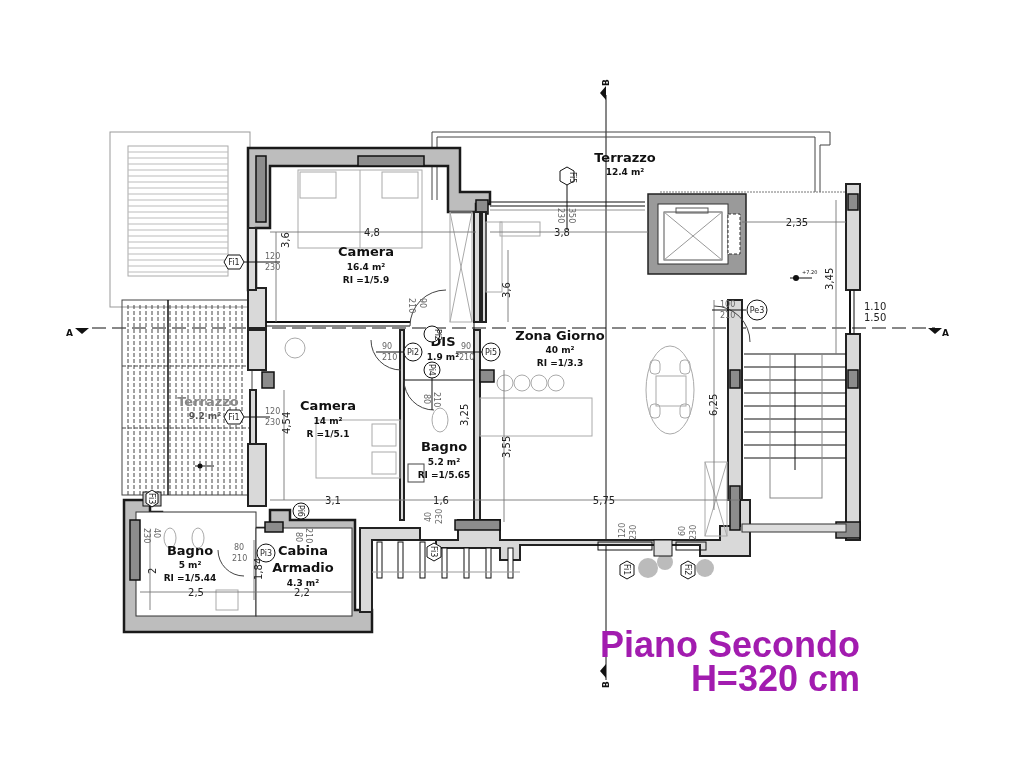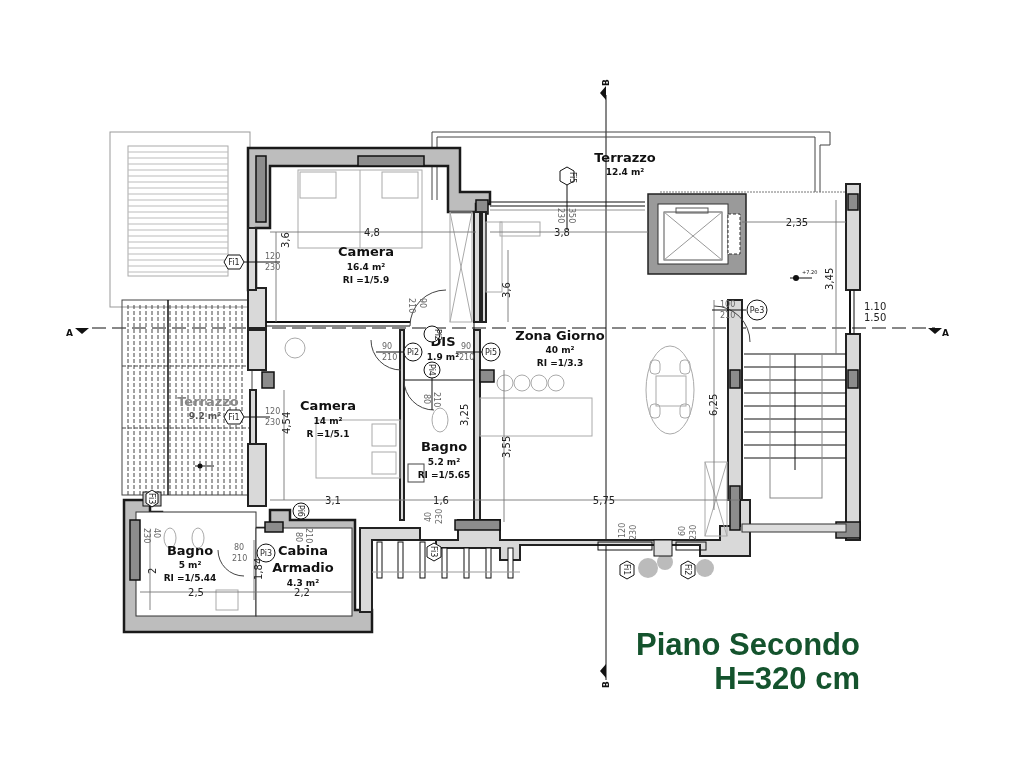--- a/index.html
+++ b/index.html
@@ -14,21 +14,21 @@
   .dim{fill:none;stroke:#777;stroke-width:0.9;}
   .axis{fill:none;stroke:#111;stroke-width:1;}
   .dash{fill:none;stroke:#111;stroke-width:1;stroke-dasharray:14 6;}
   .room-name{font-family:"DejaVu Sans",sans-serif;font-weight:bold;font-size:13px;fill:#111;}
   .room-area{font-family:"DejaVu Sans",sans-serif;font-weight:bold;font-size:9px;fill:#111;}
   .dimtxt{font-family:"DejaVu Sans",sans-serif;font-size:10px;fill:#222;}
   .smalltxt{font-family:"DejaVu Sans",sans-serif;font-size:8px;fill:#666;}
   .tag{font-family:"DejaVu Sans",sans-serif;font-size:8px;fill:#222;}
   .grey-name{font-family:"DejaVu Sans",sans-serif;font-weight:bold;font-size:13px;fill:#888;}
   .grey-area{font-family:"DejaVu Sans",sans-serif;font-weight:bold;font-size:9px;fill:#555;}
-  .title-block{position:absolute;right:150px;top:628px;text-align:right;font-family:"Liberation Sans",sans-serif;font-weight:bold;font-size:31px;line-height:34px;color:#14532d;}
+  .title-block{position:absolute;right:150px;top:628px;text-align:right;font-family:"Liberation Sans",sans-serif;font-weight:bold;font-size:36px;line-height:34px;color:#a21caf;}
 </style>
 </head>
 <body>
 
 <svg width="1010" height="763" viewBox="0 0 1010 763">
 
   <line class="axis" x1="606" y1="95" x2="606" y2="680"></line>
   <line class="dash" x1="92" y1="328" x2="935" y2="328"></line>
 
   <g>

